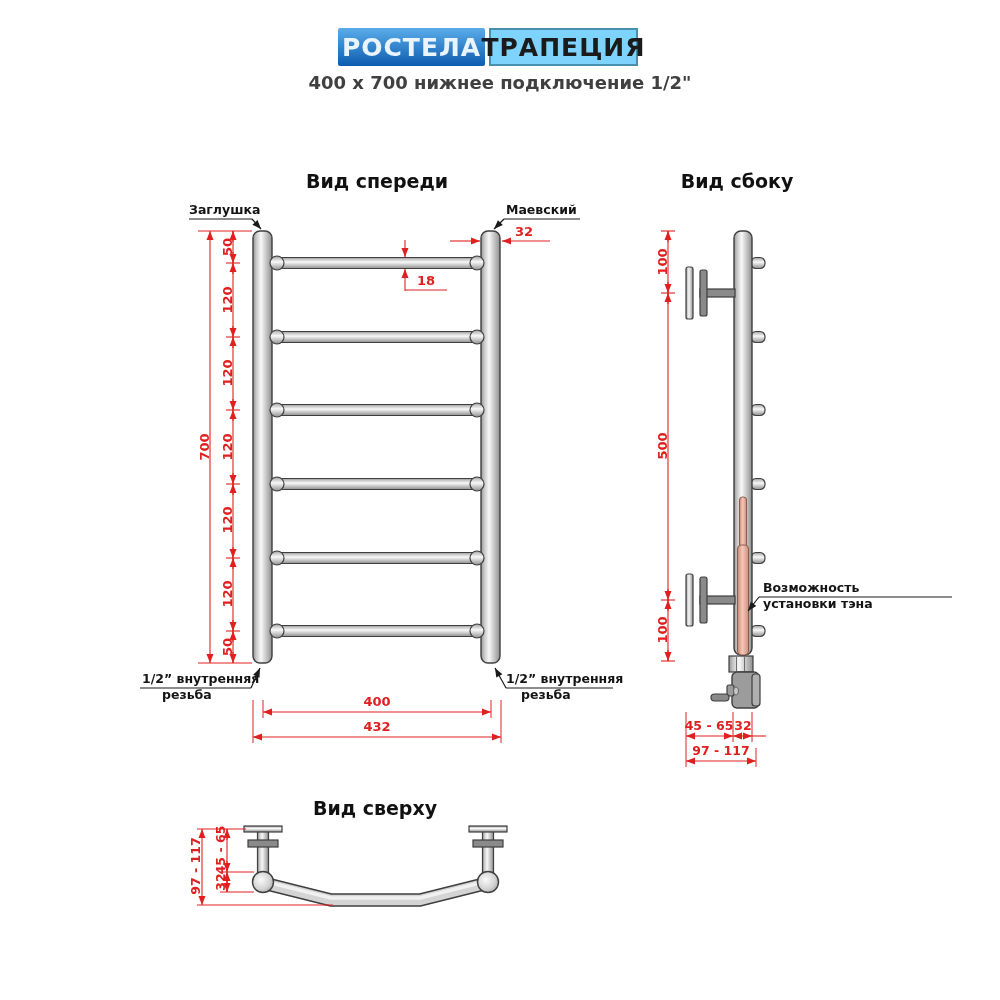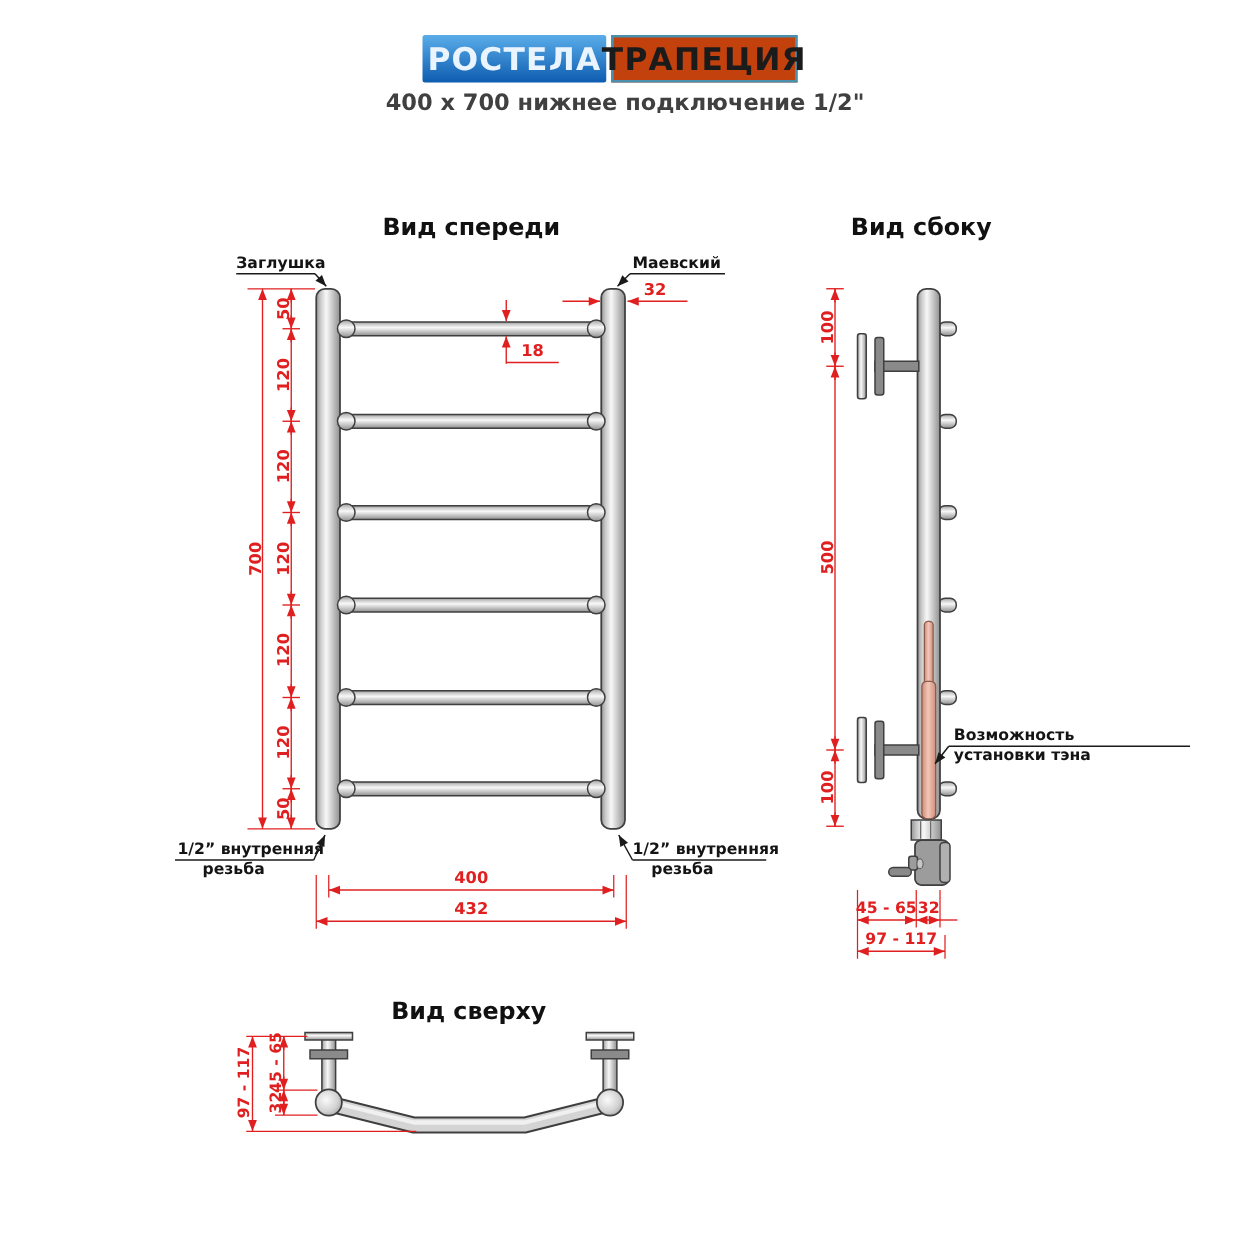--- a/index.html
+++ b/index.html
@@ -1,21 +1,21 @@
 <!DOCTYPE html>
 <html><head>
 <meta charset="utf-8">
 <style>
   html,body{margin:0;padding:0;background:#ffffff;}
   .canvas{position:relative;width:1000px;height:1000px;background:#fff;overflow:hidden;
           font-family:"DejaVu Sans","Liberation Sans",sans-serif;}
   .badge{position:absolute;top:28px;height:38px;display:flex;align-items:center;justify-content:center;
          font-size:25px;font-weight:bold;letter-spacing:1px;box-sizing:border-box;}
   .brand{left:338px;width:147px;background:linear-gradient(#5aade9,#0d5cb0);color:#eaf4ff;border-radius:2px;}
-  .model{left:489px;width:149px;background:#c2410c;color:#1b1b1b;border:2px solid #4a8fae;}
+  .model{left:489px;width:149px;background:#7dd3fc;color:#1b1b1b;border:2px solid #4a8fae;}
   .subtitle{position:absolute;top:72px;left:0;width:1000px;text-align:center;
             font-size:18px;font-weight:bold;color:#404040;}
   svg{position:absolute;left:0;top:0;}
   svg text{font-family:"DejaVu Sans","Liberation Sans",sans-serif;}
   .t{fill:#141414;font-size:12.5px;font-weight:bold;}
   .vt{fill:#111;font-size:19px;font-weight:bold;}
   .d{fill:#e02020;font-size:13px;font-weight:bold;}
   .ds{fill:#e02020;font-size:12.5px;font-weight:bold;}
   .dl{stroke:#e02020;stroke-width:1.1;fill:none;}
   .xl{stroke:#e02020;stroke-width:1;fill:none;}

